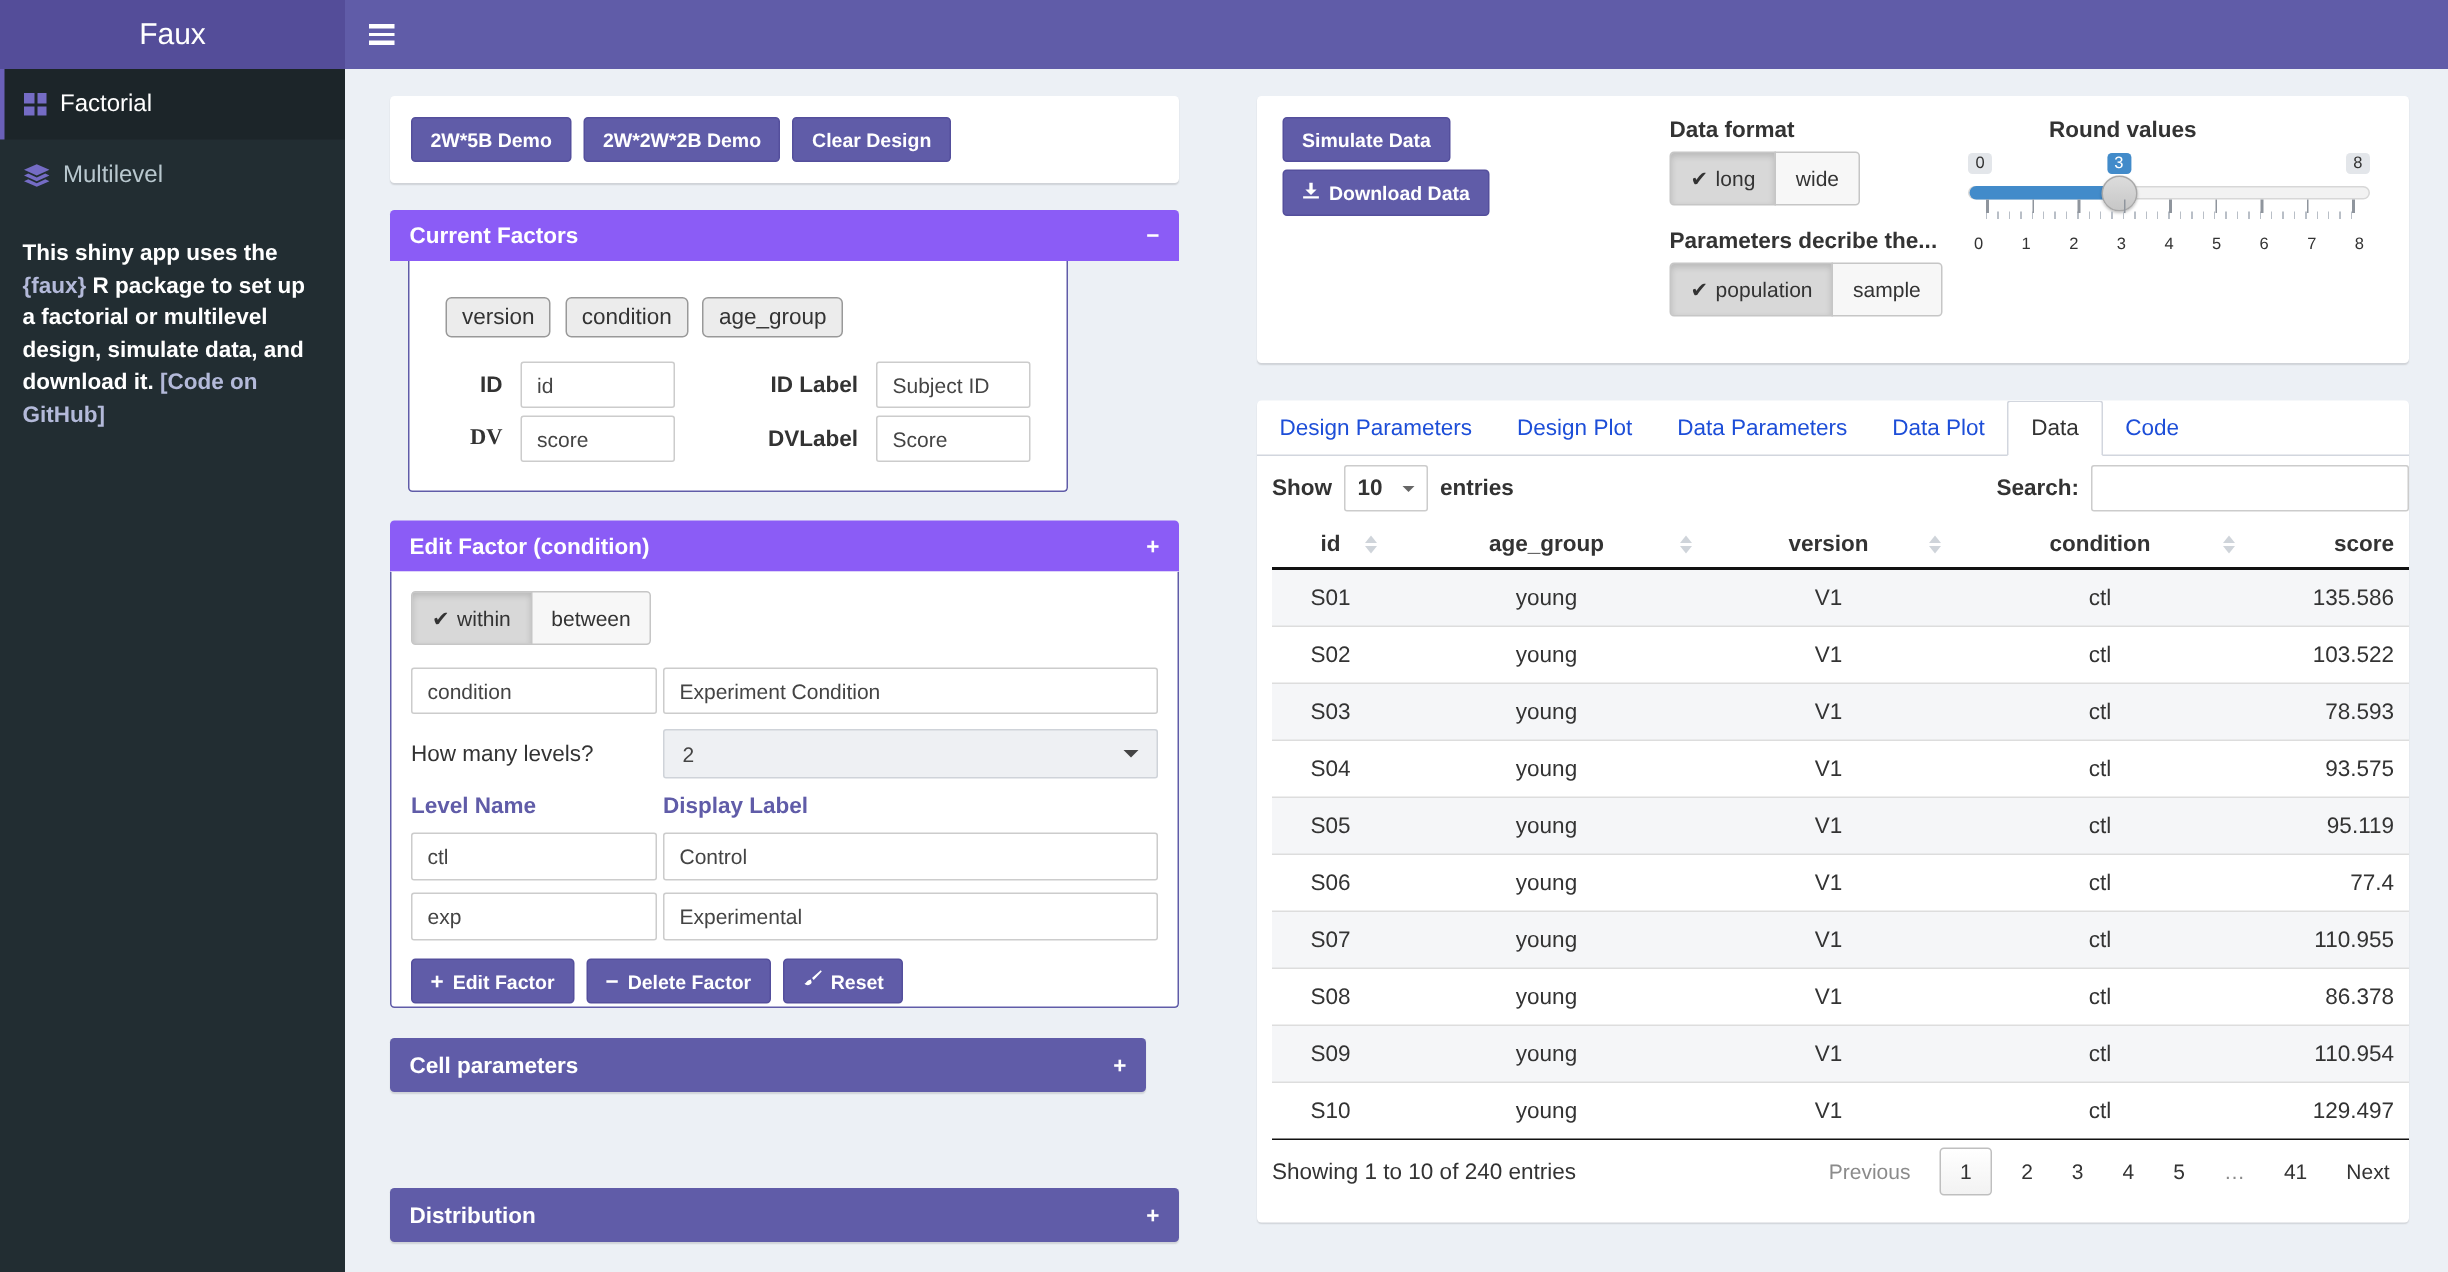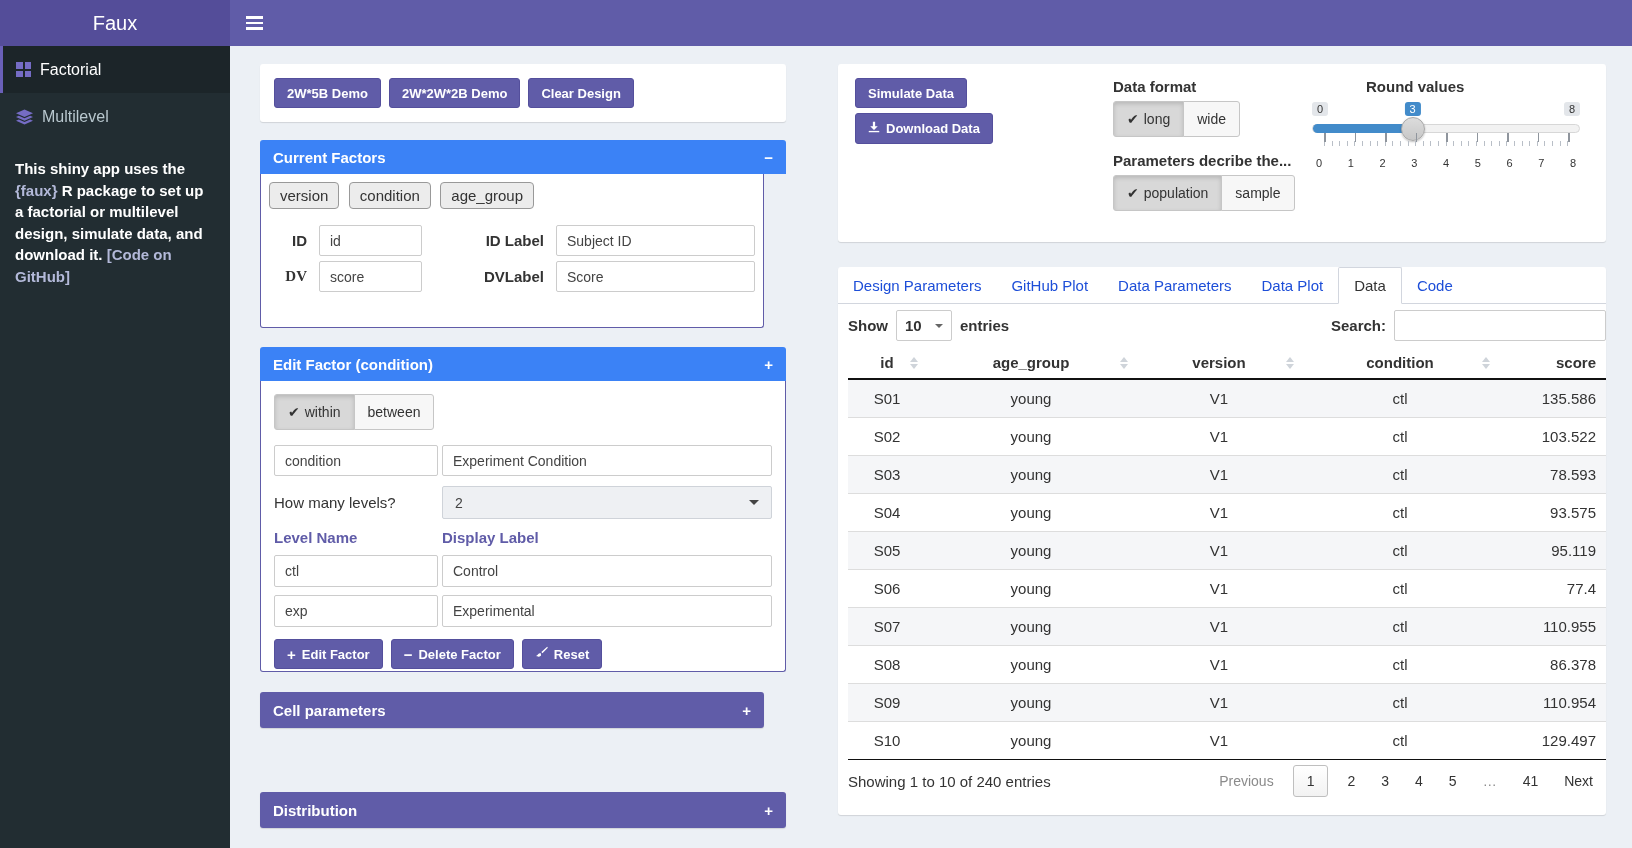--- a/index.html
+++ b/index.html
@@ -20,21 +20,21 @@
             color:#b8c7ce; font-size:16px; cursor:pointer; }
   .side-item.active { background:#1c2529; color:#fff; border-left:3px solid #6a60b8; padding-left:13px; }
   .grid-icon { width:15px; height:15px; display:grid; grid-template-columns:1fr 1fr; grid-template-rows:1fr 1fr; gap:2px; }
   .grid-icon i { background:#756cc5; }
   .layers-icon svg { display:block; }
   .about { padding:18px 15px 0 15px; color:#fff; font-weight:bold; font-size:15px; line-height:21.5px; }
   .about .slink { color:#b3b9d9; cursor:pointer; }
 
   
   .card { position:absolute; background:#fff; border-radius:3px; box-shadow:0 1px 1px rgba(0,0,0,.12); }
-  .box-header { position:absolute; height:34px; background:#3b82f6; border-radius:3px 3px 0 0; color:#fff;
+  .box-header { position:absolute; height:34px; background:#8b5cf6; border-radius:3px 3px 0 0; color:#fff;
             display:flex; align-items:center; padding:0 13px; font-size:15px; font-weight:bold; }
   .box-header .coll { margin-left:auto; font-weight:bold; font-size:15px; cursor:pointer; }
   .box-body { position:absolute; background:#fff; border:1px solid #605ca8; border-top:none; border-radius:0 0 3px 3px; }
   .bar { position:absolute; height:36px; background:#605ca8; border-radius:3px; color:#fff; display:flex;
             align-items:center; padding:0 13px; font-size:15px; font-weight:bold; box-shadow:0 1px 1px rgba(0,0,0,.12); }
   .bar .coll { margin-left:auto; cursor:pointer; }
 
   .btn-p { display:inline-flex; align-items:center; gap:6px; background:#605ca8; border:1px solid #544f9c; color:#fff;
             font-weight:bold; font-size:13px; padding:0 12px; height:30px; border-radius:3px; cursor:pointer;
             font-family:"Liberation Sans",sans-serif; }
@@ -152,21 +152,21 @@
     <button class="btn-p">2W*5B Demo</button>
     <button class="btn-p">2W*2W*2B Demo</button>
     <button class="btn-p">Clear Design</button>
   </div>
 </div>
 
 <div class="box-header" style="left:260px; top:140px; width:526px;">
   <span>Current Factors</span>
   <span class="coll">−</span>
 </div>
-<div class="box-body" style="left:260px; top:174px; width:504px; height:154px; padding:8px;">
+<div class="box-body" style="left:272px; top:174px; width:440px; height:154px; padding:24px;">
   <div style="margin-bottom:16px;">
     <span class="chip">version</span>
     <span class="chip">condition</span>
     <span class="chip">age_group</span>
   </div>
   <div style="display:flex; align-items:center; gap:12px; margin-bottom:5px;">
     <span class="lbl-b" style="width:38px; text-align:right;">ID</span>
     <span class="inp" style="width:103px;">id</span>
     <span class="lbl-b" style="width:110px; text-align:right;">ID Label</span>
     <span class="inp" style="flex:1;">Subject ID</span>
@@ -315,21 +315,21 @@
         <span>7</span>
         <span>8</span>
     </div>
   </div>
 </div>
 
 <div class="card" style="left:838px; top:267px; width:768px; height:548px;"></div>
 
 <div class="tabs" style="left:838px; top:267px; width:768px;">
   <span class="tab">Design Parameters</span>
-  <span class="tab">GitHub Plot</span>
+  <span class="tab">Design Plot</span>
   <span class="tab">Data Parameters</span>
   <span class="tab">Data Plot</span>
   <span class="tab active">Data</span>
   <span class="tab">Code</span>
 </div>
 
 <div class="dtc dt-controls" style="left:848px; top:310px; width:758px; height:31px;">
   <span class="lbl-b">Show</span>
   <span class="pgsel">
     <span>10</span>

